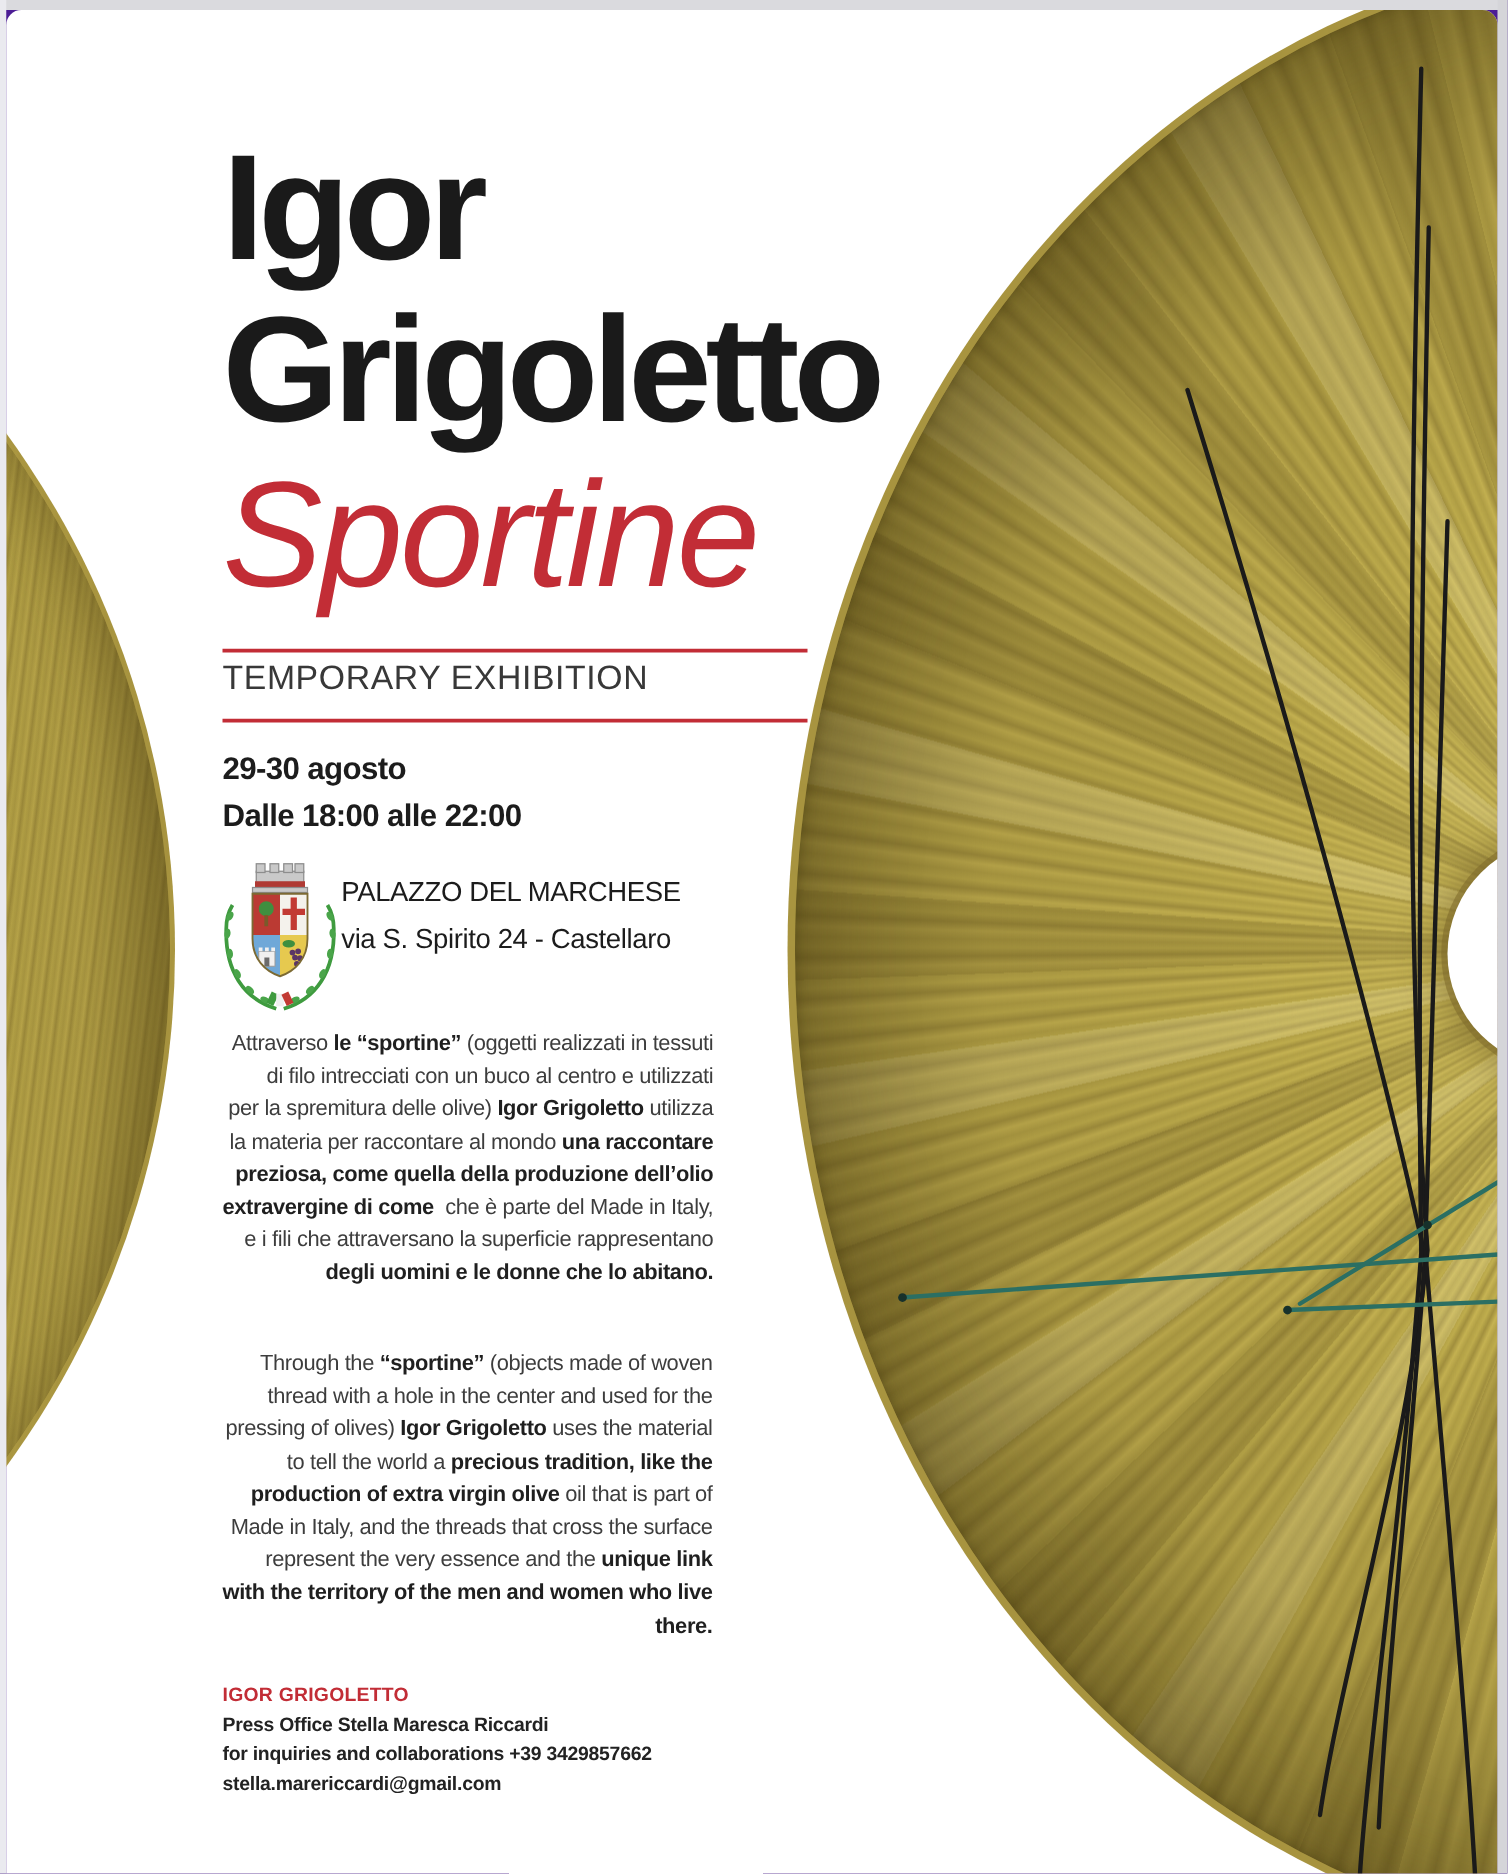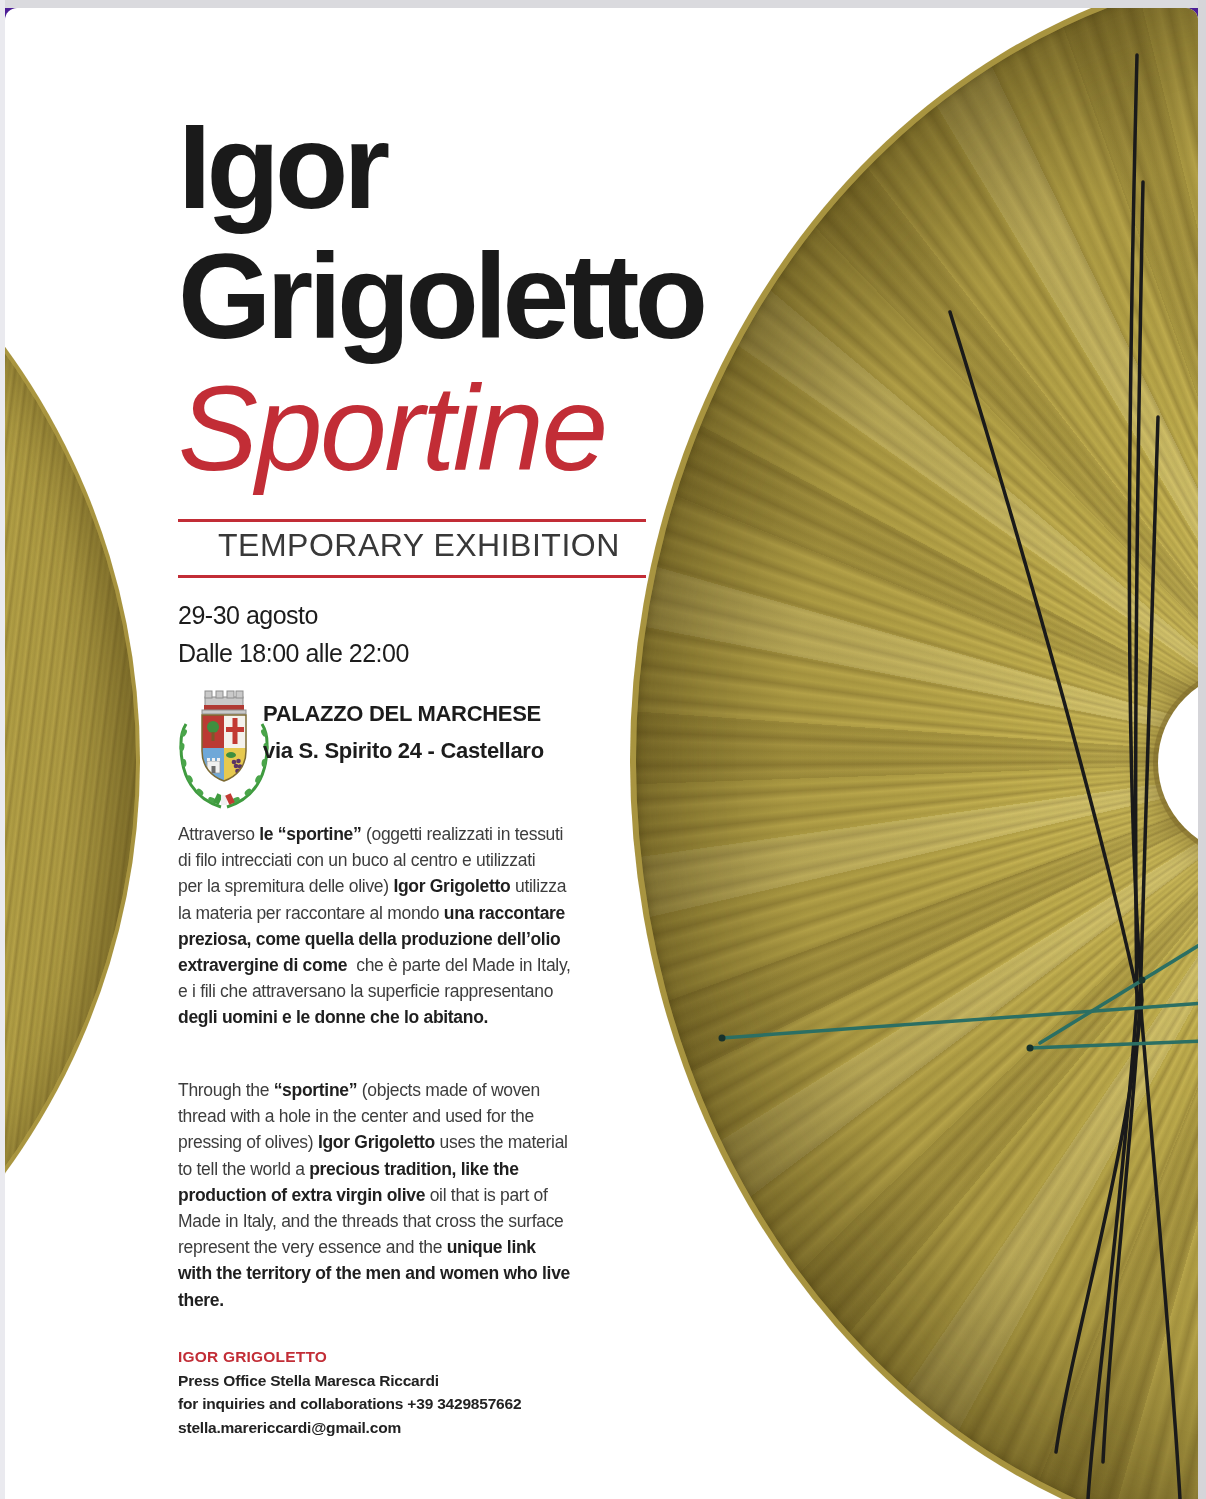--- a/index.html
+++ b/index.html
@@ -41,24 +41,24 @@
     box-shadow: 0 0 0 5px rgba(125,106,42,0.55), 0 0 28px 12px rgba(96,80,26,0.38);
   }
   .threads{position:absolute;left:0;top:0;}
 
   
   .abs{position:absolute;}
   .title-line{left:178px;font-size:120px;line-height:1;font-weight:bold;
               letter-spacing:-0.04em;color:#1a1a1a;white-space:nowrap;}
   .title-sub{font-weight:400;letter-spacing:-0.02em;font-style:italic;}
   .rule{left:178px;width:468px;height:3px;}
-  .exhibition{left:178px;font-size:32px;letter-spacing:0.5px;color:#383838;white-space:nowrap;margin-left:40px;}
-  .dateline{left:178px;font-size:25px;font-weight:normal;letter-spacing:-0.5px;color:#1c1c1c;white-space:nowrap;}
-  .venue-line{left:263px;font-size:22px;font-weight:bold;letter-spacing:-0.3px;color:#1c1c1c;white-space:nowrap;}
-  .para{left:178px;font-size:17.5px;letter-spacing:-0.3px;color:#3d3d3d;}
+  .exhibition{left:178px;font-size:27px;letter-spacing:0.5px;color:#383838;white-space:nowrap;}
+  .dateline{left:178px;font-size:25px;font-weight:bold;letter-spacing:-0.5px;color:#1c1c1c;white-space:nowrap;}
+  .venue-line{left:273px;font-size:22px;font-weight:normal;letter-spacing:-0.3px;color:#1c1c1c;white-space:nowrap;}
+  .para{left:178px;font-size:17.5px;letter-spacing:-0.3px;color:#3d3d3d;text-align:right;}
   .para .pline{height:26.2px;line-height:26.2px;white-space:nowrap;}
   .para b{color:#1f1f1f;}
   .footer-line{left:178px;font-size:15.5px;font-weight:bold;letter-spacing:-0.2px;color:#222222;white-space:nowrap;}
 
   
   .edge{position:absolute;z-index:60;}
   .edge-top{left:0;top:0;width:1206px;height:8px;background:#dadade;}
   .edge-left{left:0;top:0;width:5px;height:1499px;background:#eaeaef;}
   .edge-right{right:0;top:0;width:8px;height:1499px;background:#d5d5d9;}
 </style>

